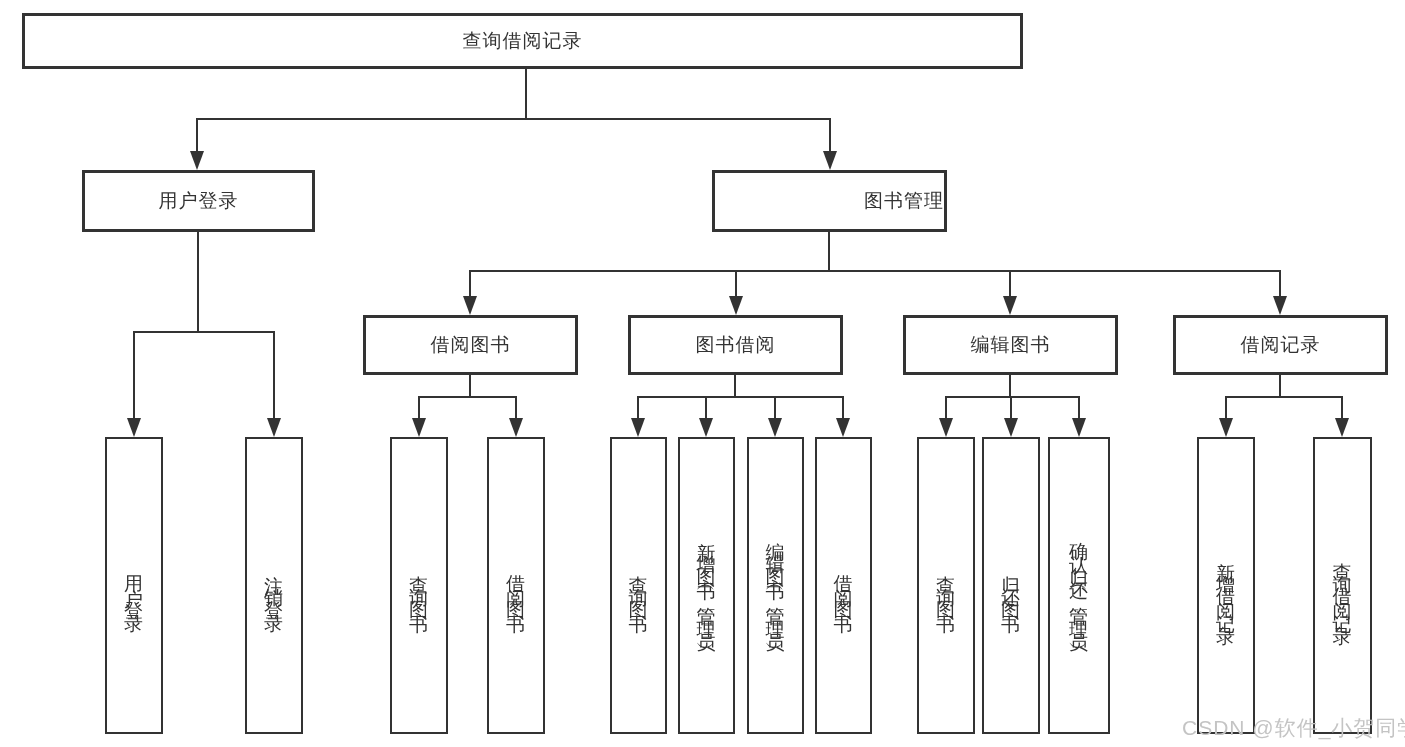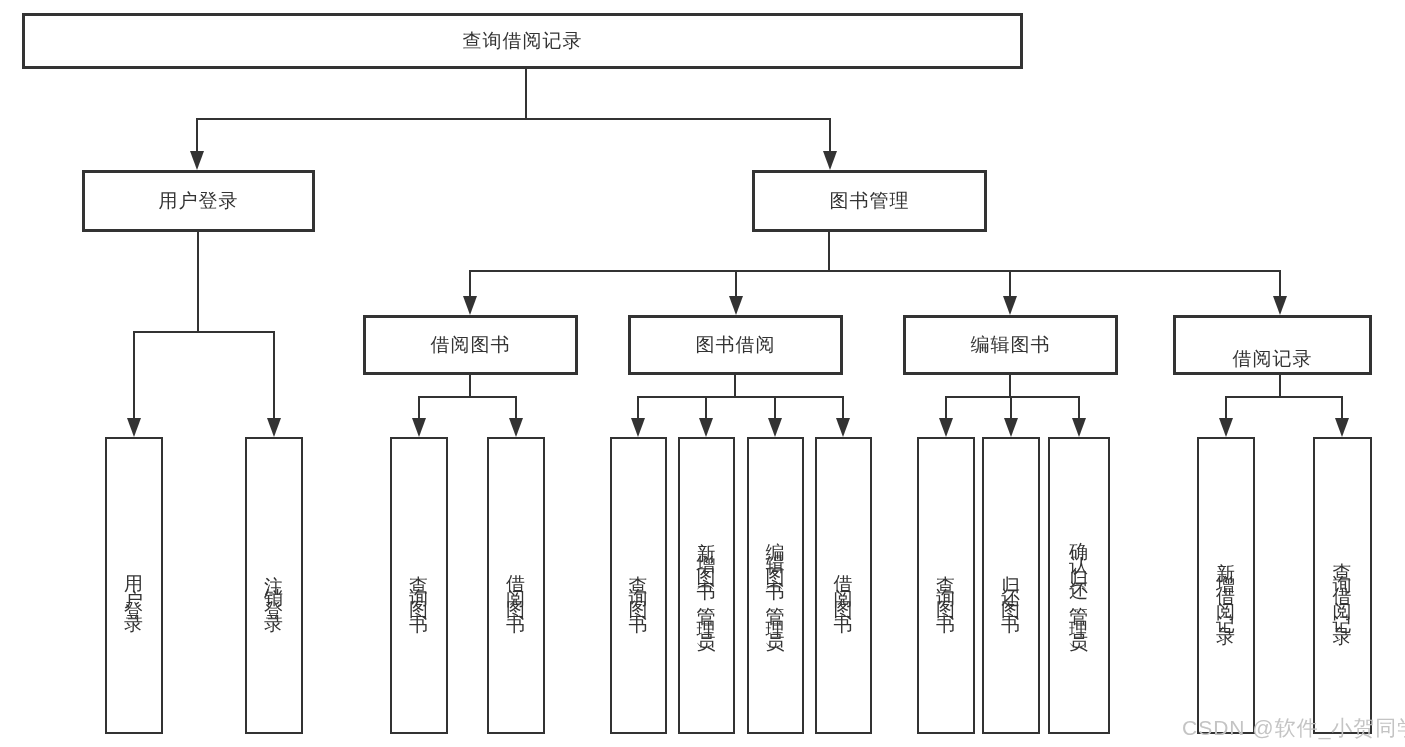--- a/index.html
+++ b/index.html
@@ -84,21 +84,21 @@
   <div class="vline" style="left:525px; top:69px; width:2px; height:51px;"></div>
   <div class="hline" style="left:196px; top:118px; width:635px; height:2px;"></div>
   <div class="vline" style="left:196px; top:118px; width:2px; height:36px;"></div>
   <div class="arrow" style="left:190px; top:151px;"></div>
   <div class="vline" style="left:829px; top:118px; width:2px; height:36px;"></div>
   <div class="arrow" style="left:823px; top:151px;"></div>
 
   <div class="box" style="left:82px; top:170px; width:233px; height:62px;">
     <span>用户登录</span>
   </div>
-  <div class="box" style="left:752px; top:170px; width:235px; height:62px;">
+  <div class="box" style="left:712px; top:170px; width:235px; height:62px;justify-content:flex-end;">
     <span>图书管理</span>
   </div>
 
   <div class="vline" style="left:197px; top:232px; width:2px; height:101px;"></div>
   <div class="hline" style="left:133px; top:331px; width:142px; height:2px;"></div>
   <div class="vline" style="left:133px; top:331px; width:2px; height:88px;"></div>
   <div class="arrow" style="left:127px; top:418px;"></div>
   <div class="vline" style="left:273px; top:331px; width:2px; height:88px;"></div>
   <div class="arrow" style="left:267px; top:418px;"></div>
 
@@ -115,21 +115,21 @@
 
   <div class="box" style="left:363px; top:315px; width:215px; height:60px;">
     <span>借阅图书</span>
   </div>
   <div class="box" style="left:628px; top:315px; width:215px; height:60px;">
     <span>图书借阅</span>
   </div>
   <div class="box" style="left:903px; top:315px; width:215px; height:60px;">
     <span>编辑图书</span>
   </div>
-  <div class="box" style="left:1173px; top:315px; width:199px; height:60px;align-items:flex-end;">
+  <div class="box" style="left:1173px; top:315px; width:215px; height:60px;">
     <span>借阅记录</span>
   </div>
 
   <div class="vline" style="left:469px; top:375px; width:2px; height:23px;"></div>
   <div class="hline" style="left:418px; top:396px; width:99px; height:2px;"></div>
   <div class="vline" style="left:418px; top:396px; width:2px; height:23px;"></div>
   <div class="arrow" style="left:412px; top:418px;"></div>
   <div class="vline" style="left:515px; top:396px; width:2px; height:23px;"></div>
   <div class="arrow" style="left:509px; top:418px;"></div>
 

